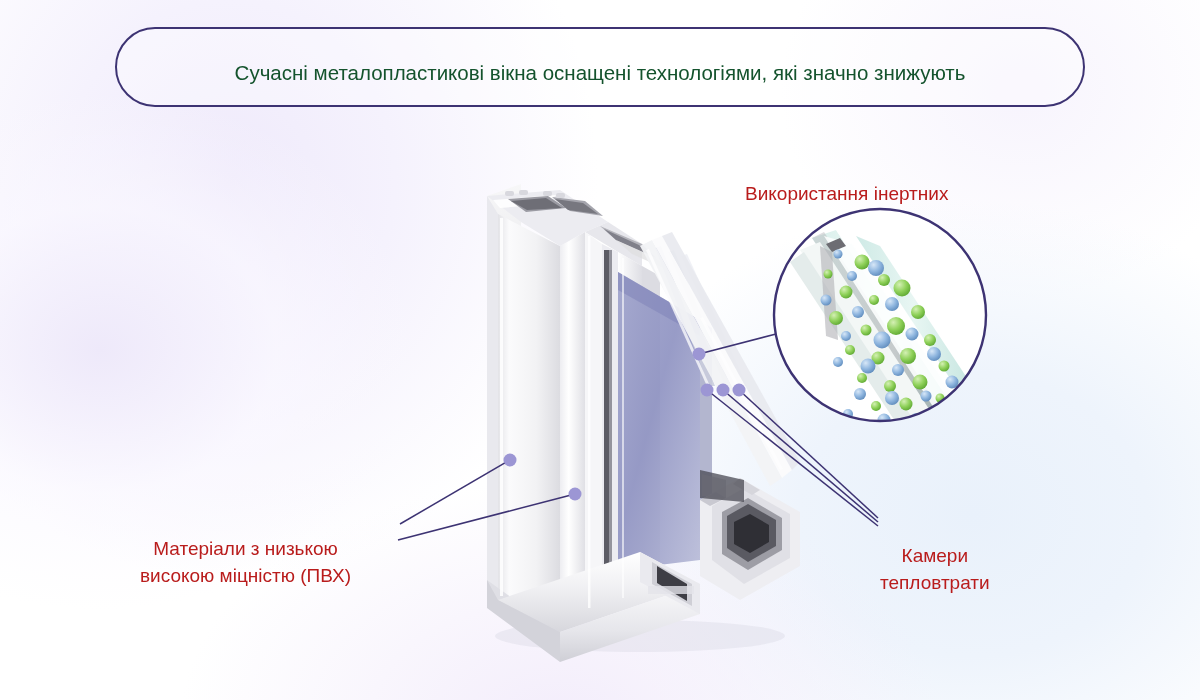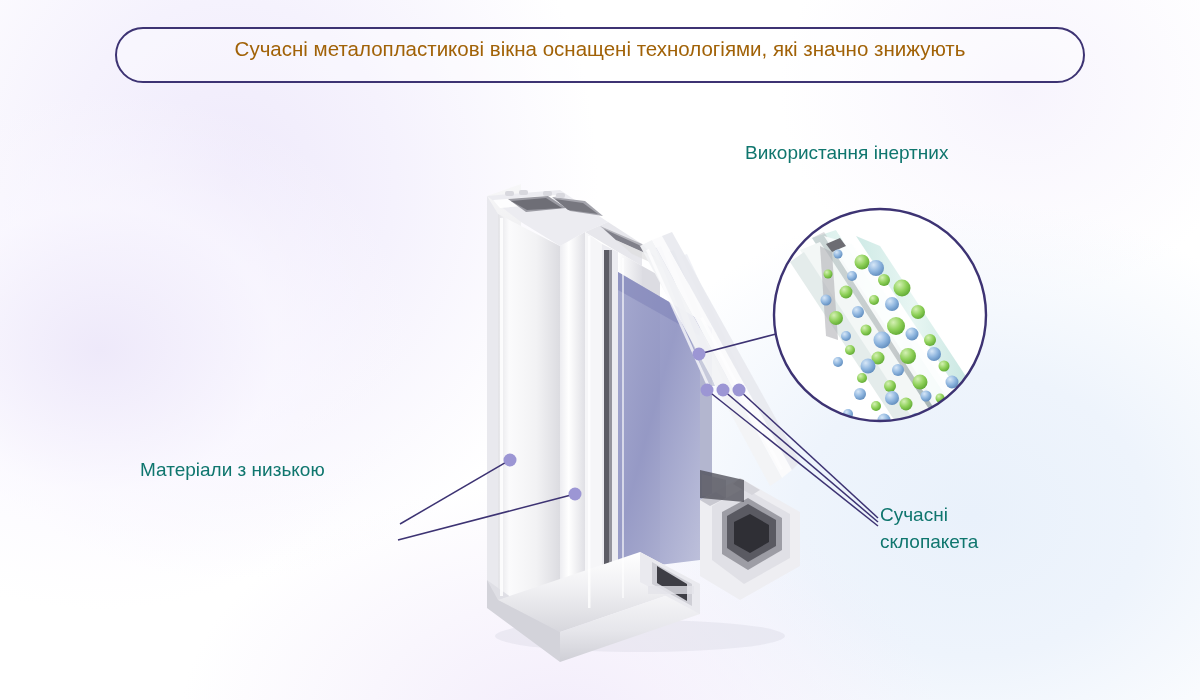--- a/index.html
+++ b/index.html
@@ -55,42 +55,43 @@
 
   
   .headline {
     position: absolute;
     left: 115px;
     top: 27px;
     width: 970px;
     box-sizing: border-box;
     border: 2px solid #3d3373;
     border-radius: 42px;
-    padding: 4px 34px 16px;
+    padding: 28px 34px 16px;
     text-align: center;
-    color: #a16207;
+    color: #14532d;
     font-size: 20.5px;
     line-height: 1.55;
     background: rgba(255,255,255,0.35);
   }
   .headline .ln { display: block; white-space: nowrap; }
 
   
   .label {
     position: absolute;
-    color: #0f766e;
+    color: #b91c1c;
     font-size: 19px;
     line-height: 1.42;
-    text-align: left;
+    text-align: center;
     white-space: nowrap;
+    margin-top: 41px;
   }
   .label .ln { display: block; }
 
   #label-gas   { left: 745px; top: 140px; }
-  #label-pvc   { left: 140px; top: 457px; }
+  #label-pvc   { left: 140px; top: 495px; }
   #label-cham  { left: 880px; top: 502px; }
 
   
   #art {
     position: absolute;
     inset: 0;
     width: 1200px;
     height: 700px;
   }
   .leader {
@@ -363,20 +364,21 @@
   <div class="headline">
     <span class="ln">Сучасні металопластикові вікна оснащені технологіями, які значно знижують</span>
   </div>
 
   <div class="label" id="label-gas">
     <span class="ln">Використання інертних</span>
   </div>
 
   <div class="label" id="label-pvc">
     <span class="ln">Матеріали з низькою</span>
+    <span class="ln">високою міцністю (ПВХ)</span>
   </div>
 
   <div class="label" id="label-cham">
-    <span class="ln">Сучасні</span>
-    <span class="ln">склопакета</span>
+    <span class="ln">Камери</span>
+    <span class="ln">тепловтрати</span>
   </div>
 
 </div>
 
 </body></html>

